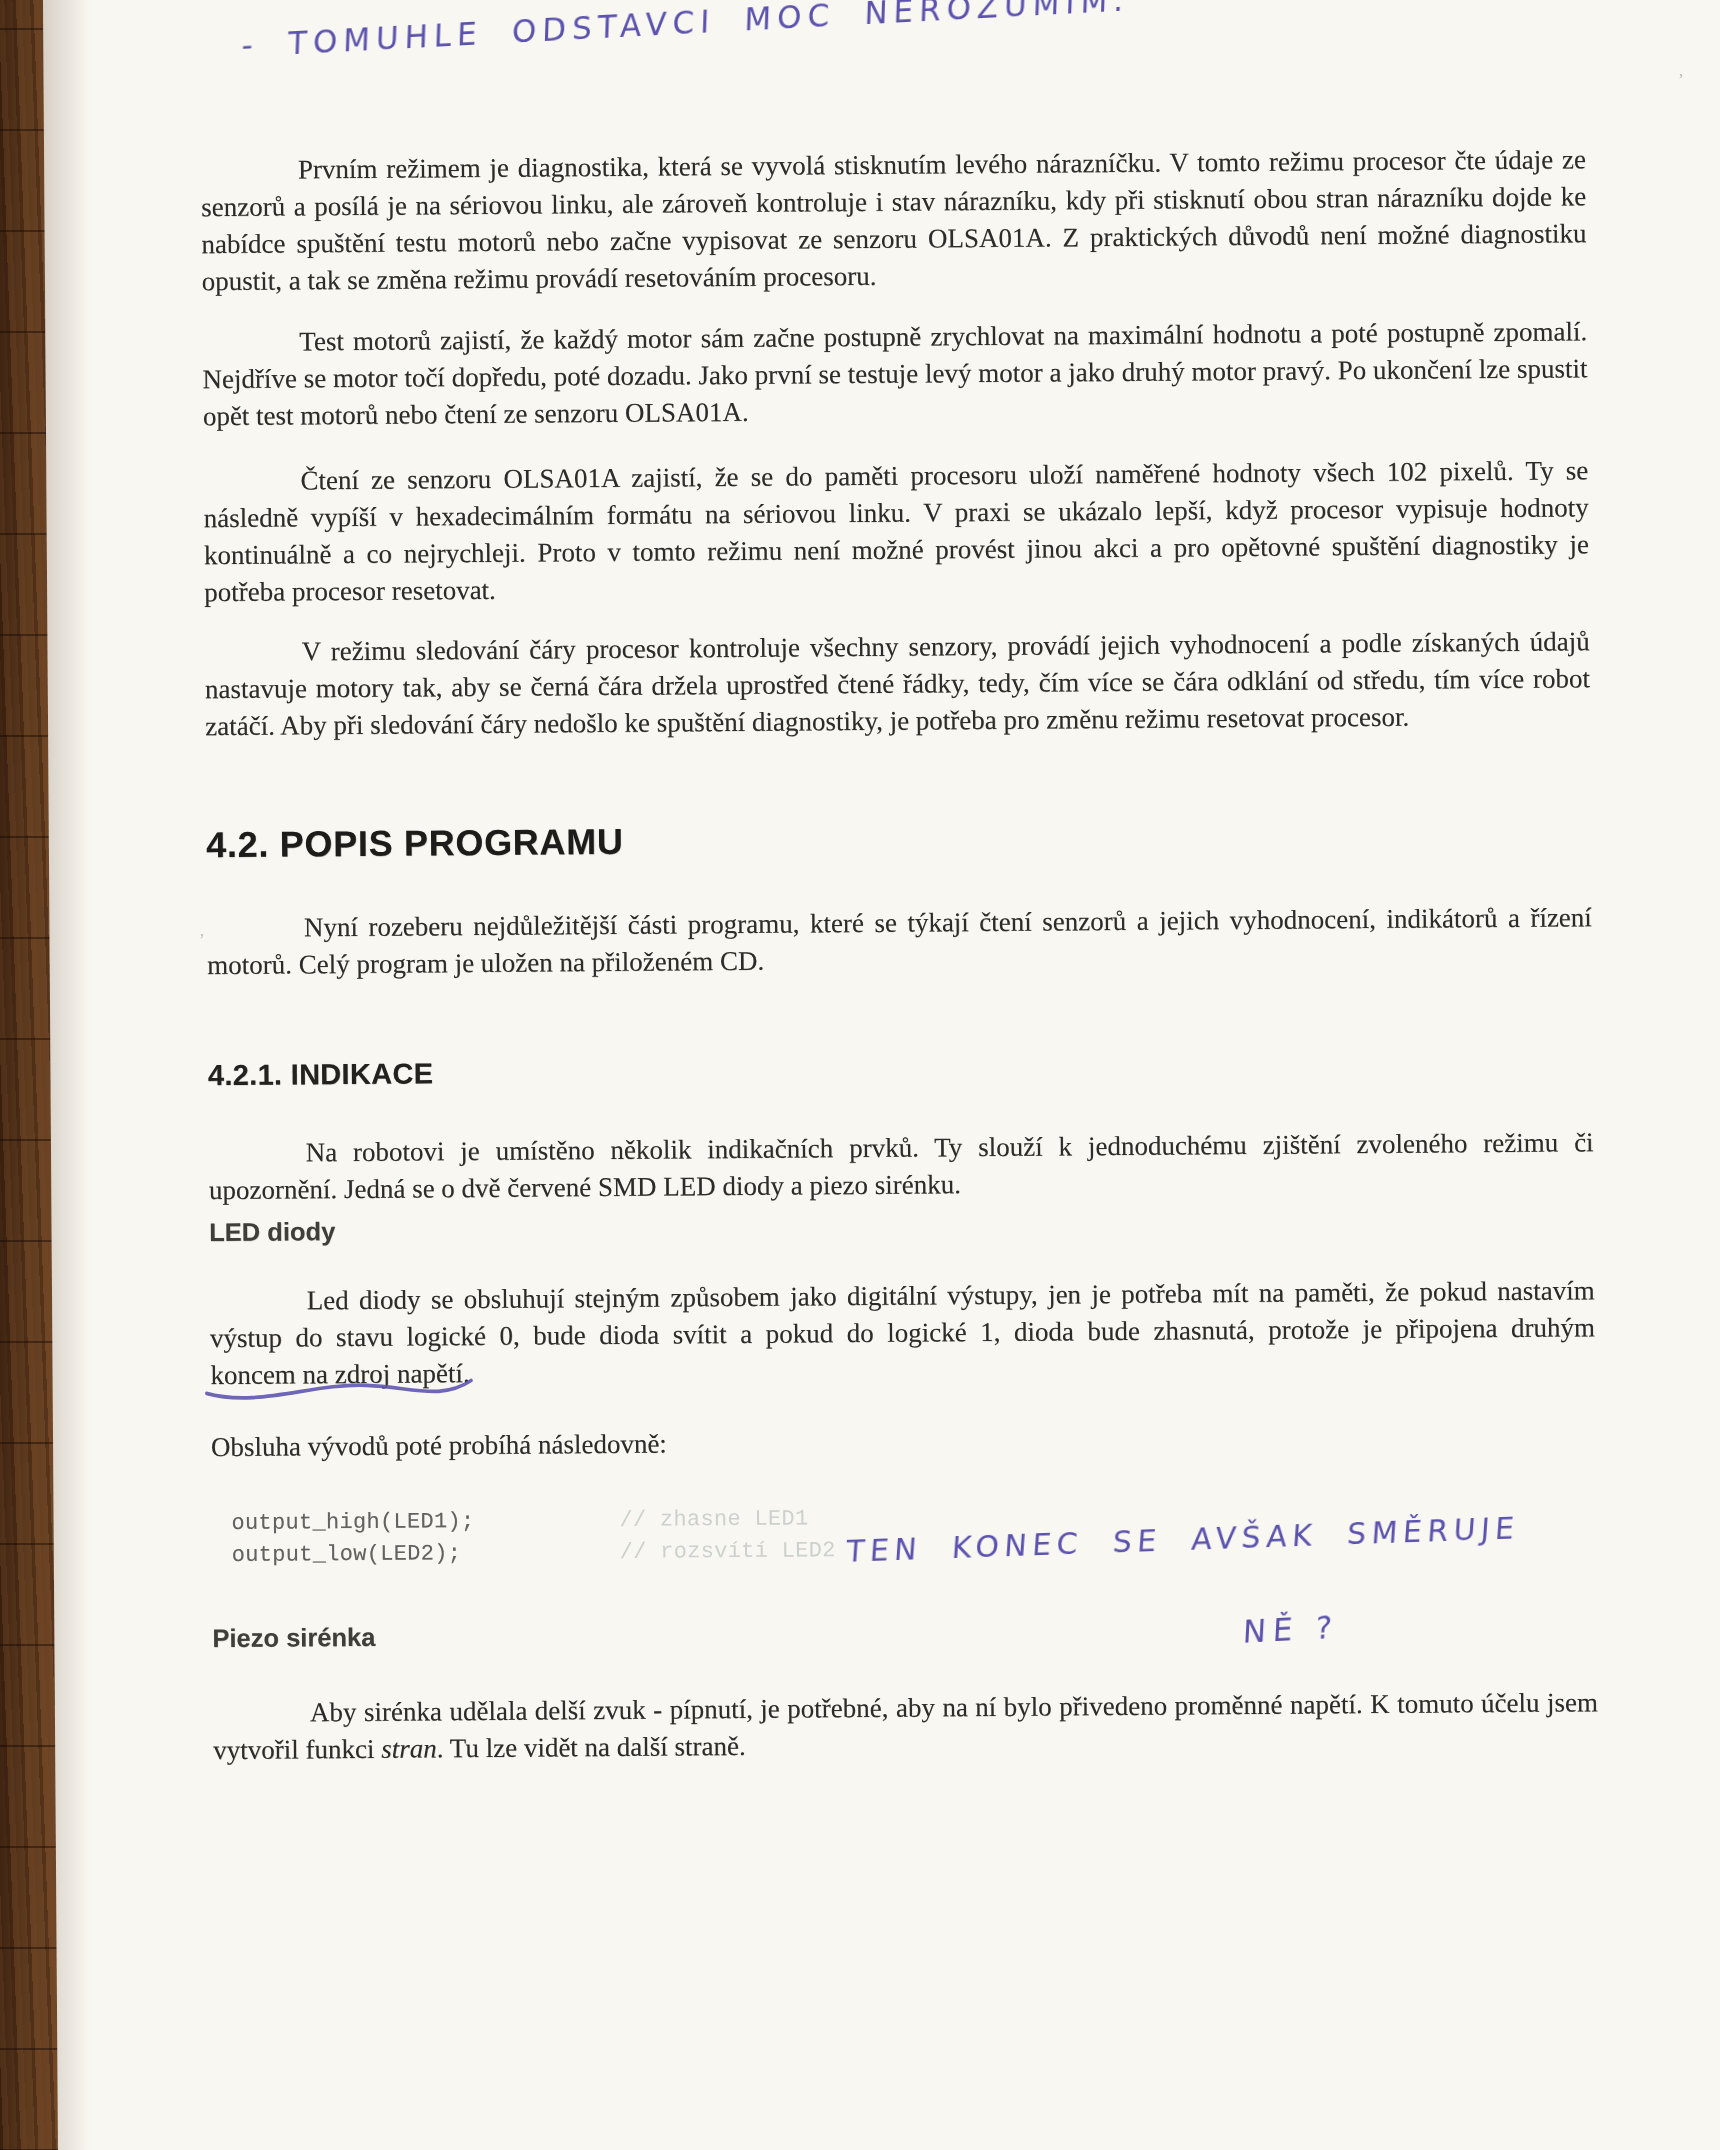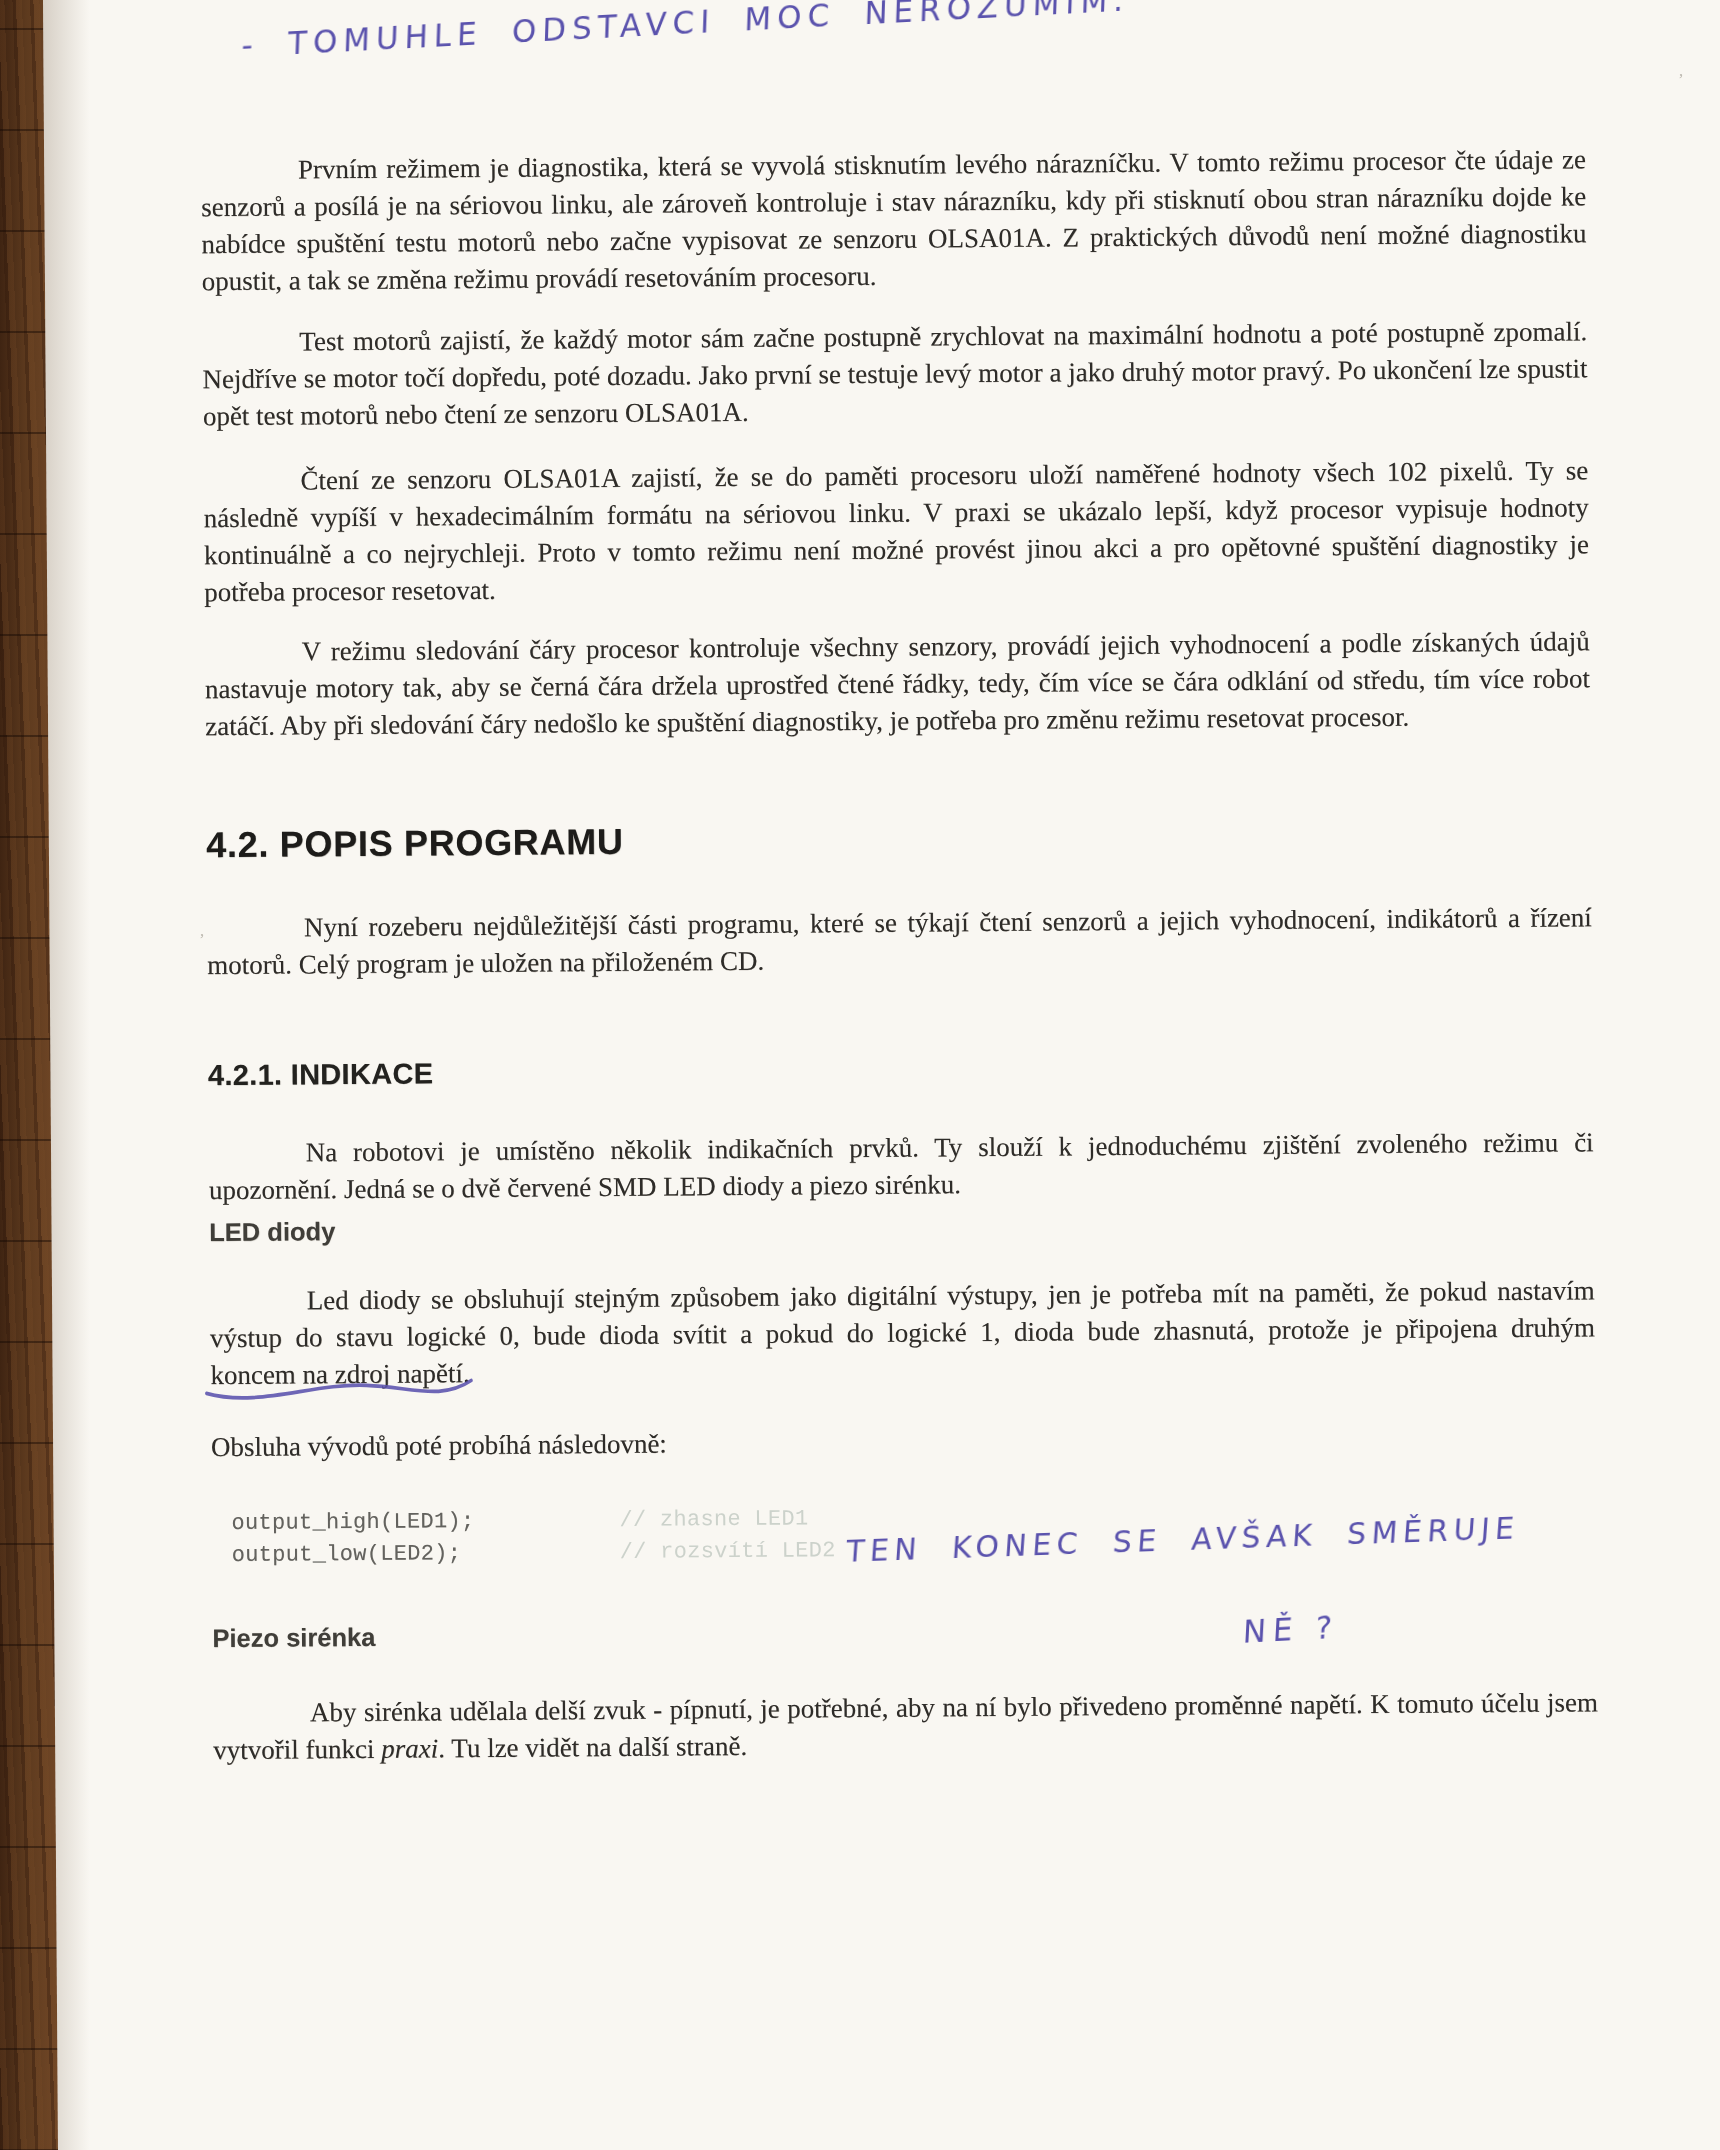--- a/index.html
+++ b/index.html
@@ -231,21 +231,21 @@
           </div>
           <div class="code-row">
             <span class="code-text">output_low(LED2);</span>
             <span class="code-comment">// rozsvítí LED2</span>
           </div>
         </div>
 
         <h4 class="minor-heading" id="piezo-heading">Piezo sirénka</h4>
 
         <p class="body-par piezo-par">
-          <span>Aby sirénka udělala delší zvuk - pípnutí, je potřebné, aby na ní bylo přivedeno proměnné napětí. K tomuto účelu jsem vytvořil funkci </span><span class="fn-italic">praxi</span><span>. Tu lze vidět na další straně.</span>
+          <span>Aby sirénka udělala delší zvuk - pípnutí, je potřebné, aby na ní bylo přivedeno proměnné napětí. K tomuto účelu jsem vytvořil funkci </span><span class="fn-italic">stran</span><span>. Tu lze vidět na další straně.</span>
         </p>
 
       </div>
     </div>
 
     <div class="handwriting" id="hand-top-note">- TOMUHLE ODSTAVCI MOC NEROZUMÍM.</div>
     <div class="handwriting" id="hand-margin-note-1">TEN KONEC SE AVŠAK SMĚRUJE</div>
     <div class="handwriting" id="hand-margin-note-2">NĚ ?</div>
 
   </div>

